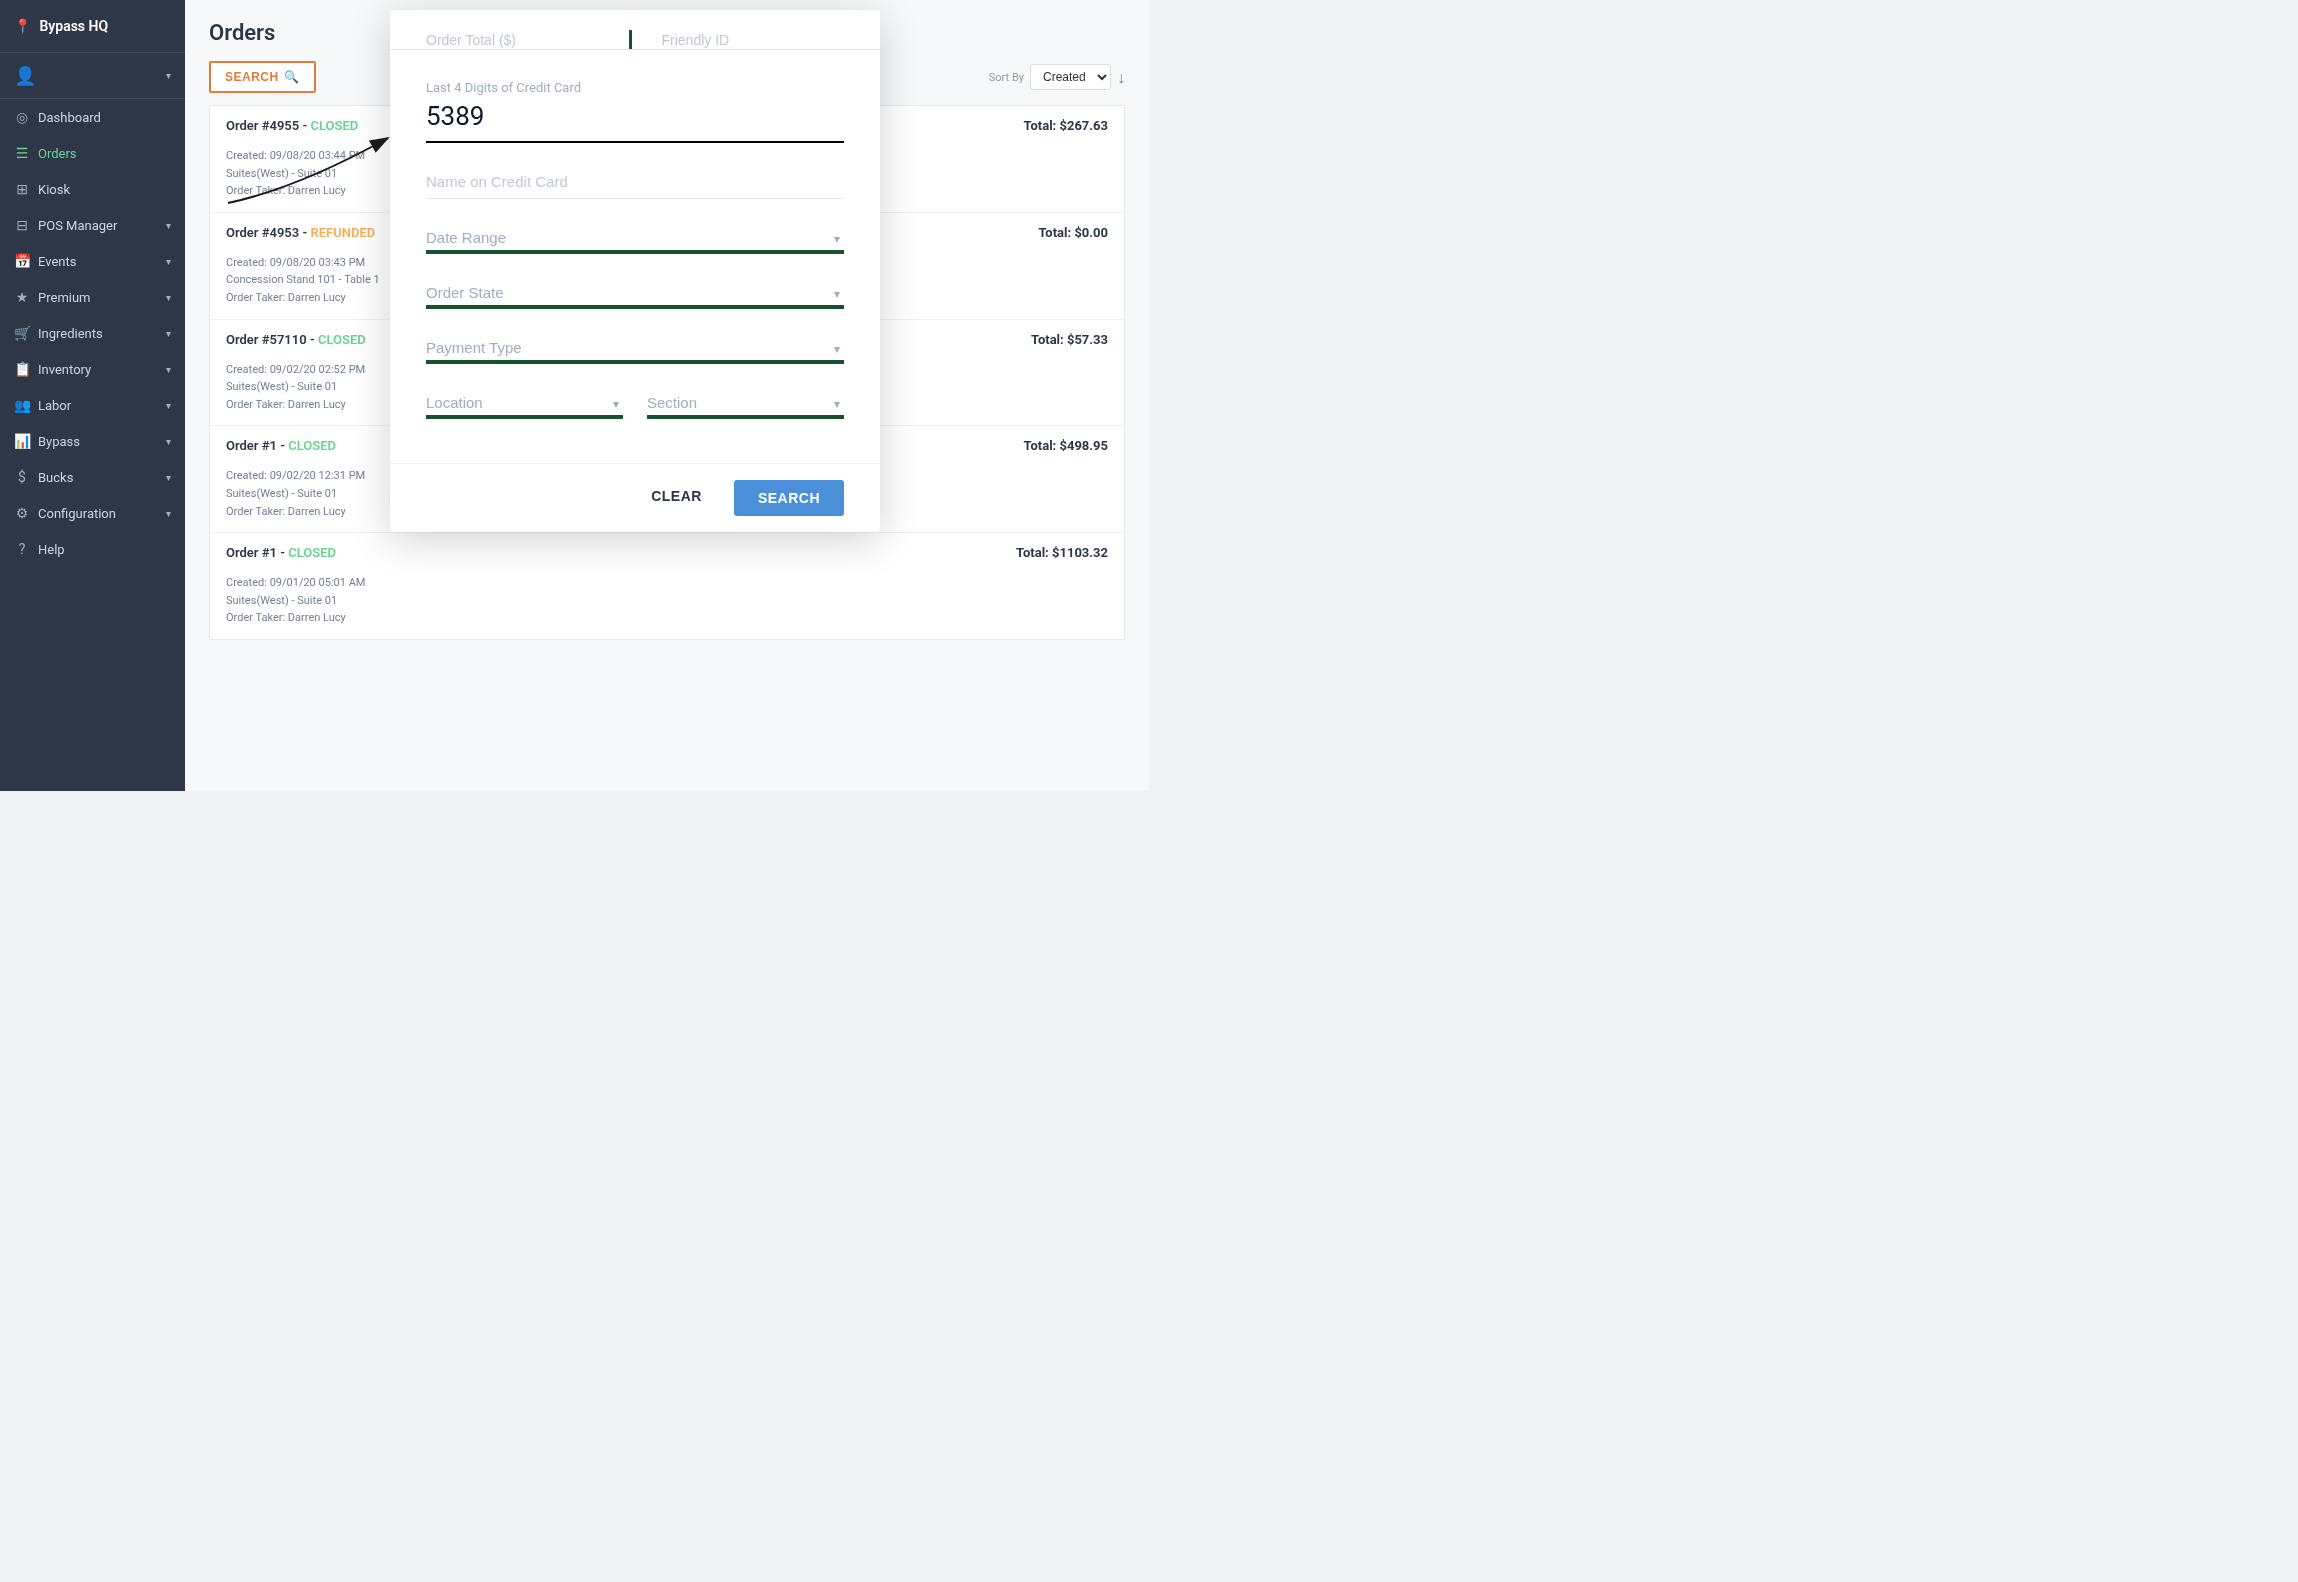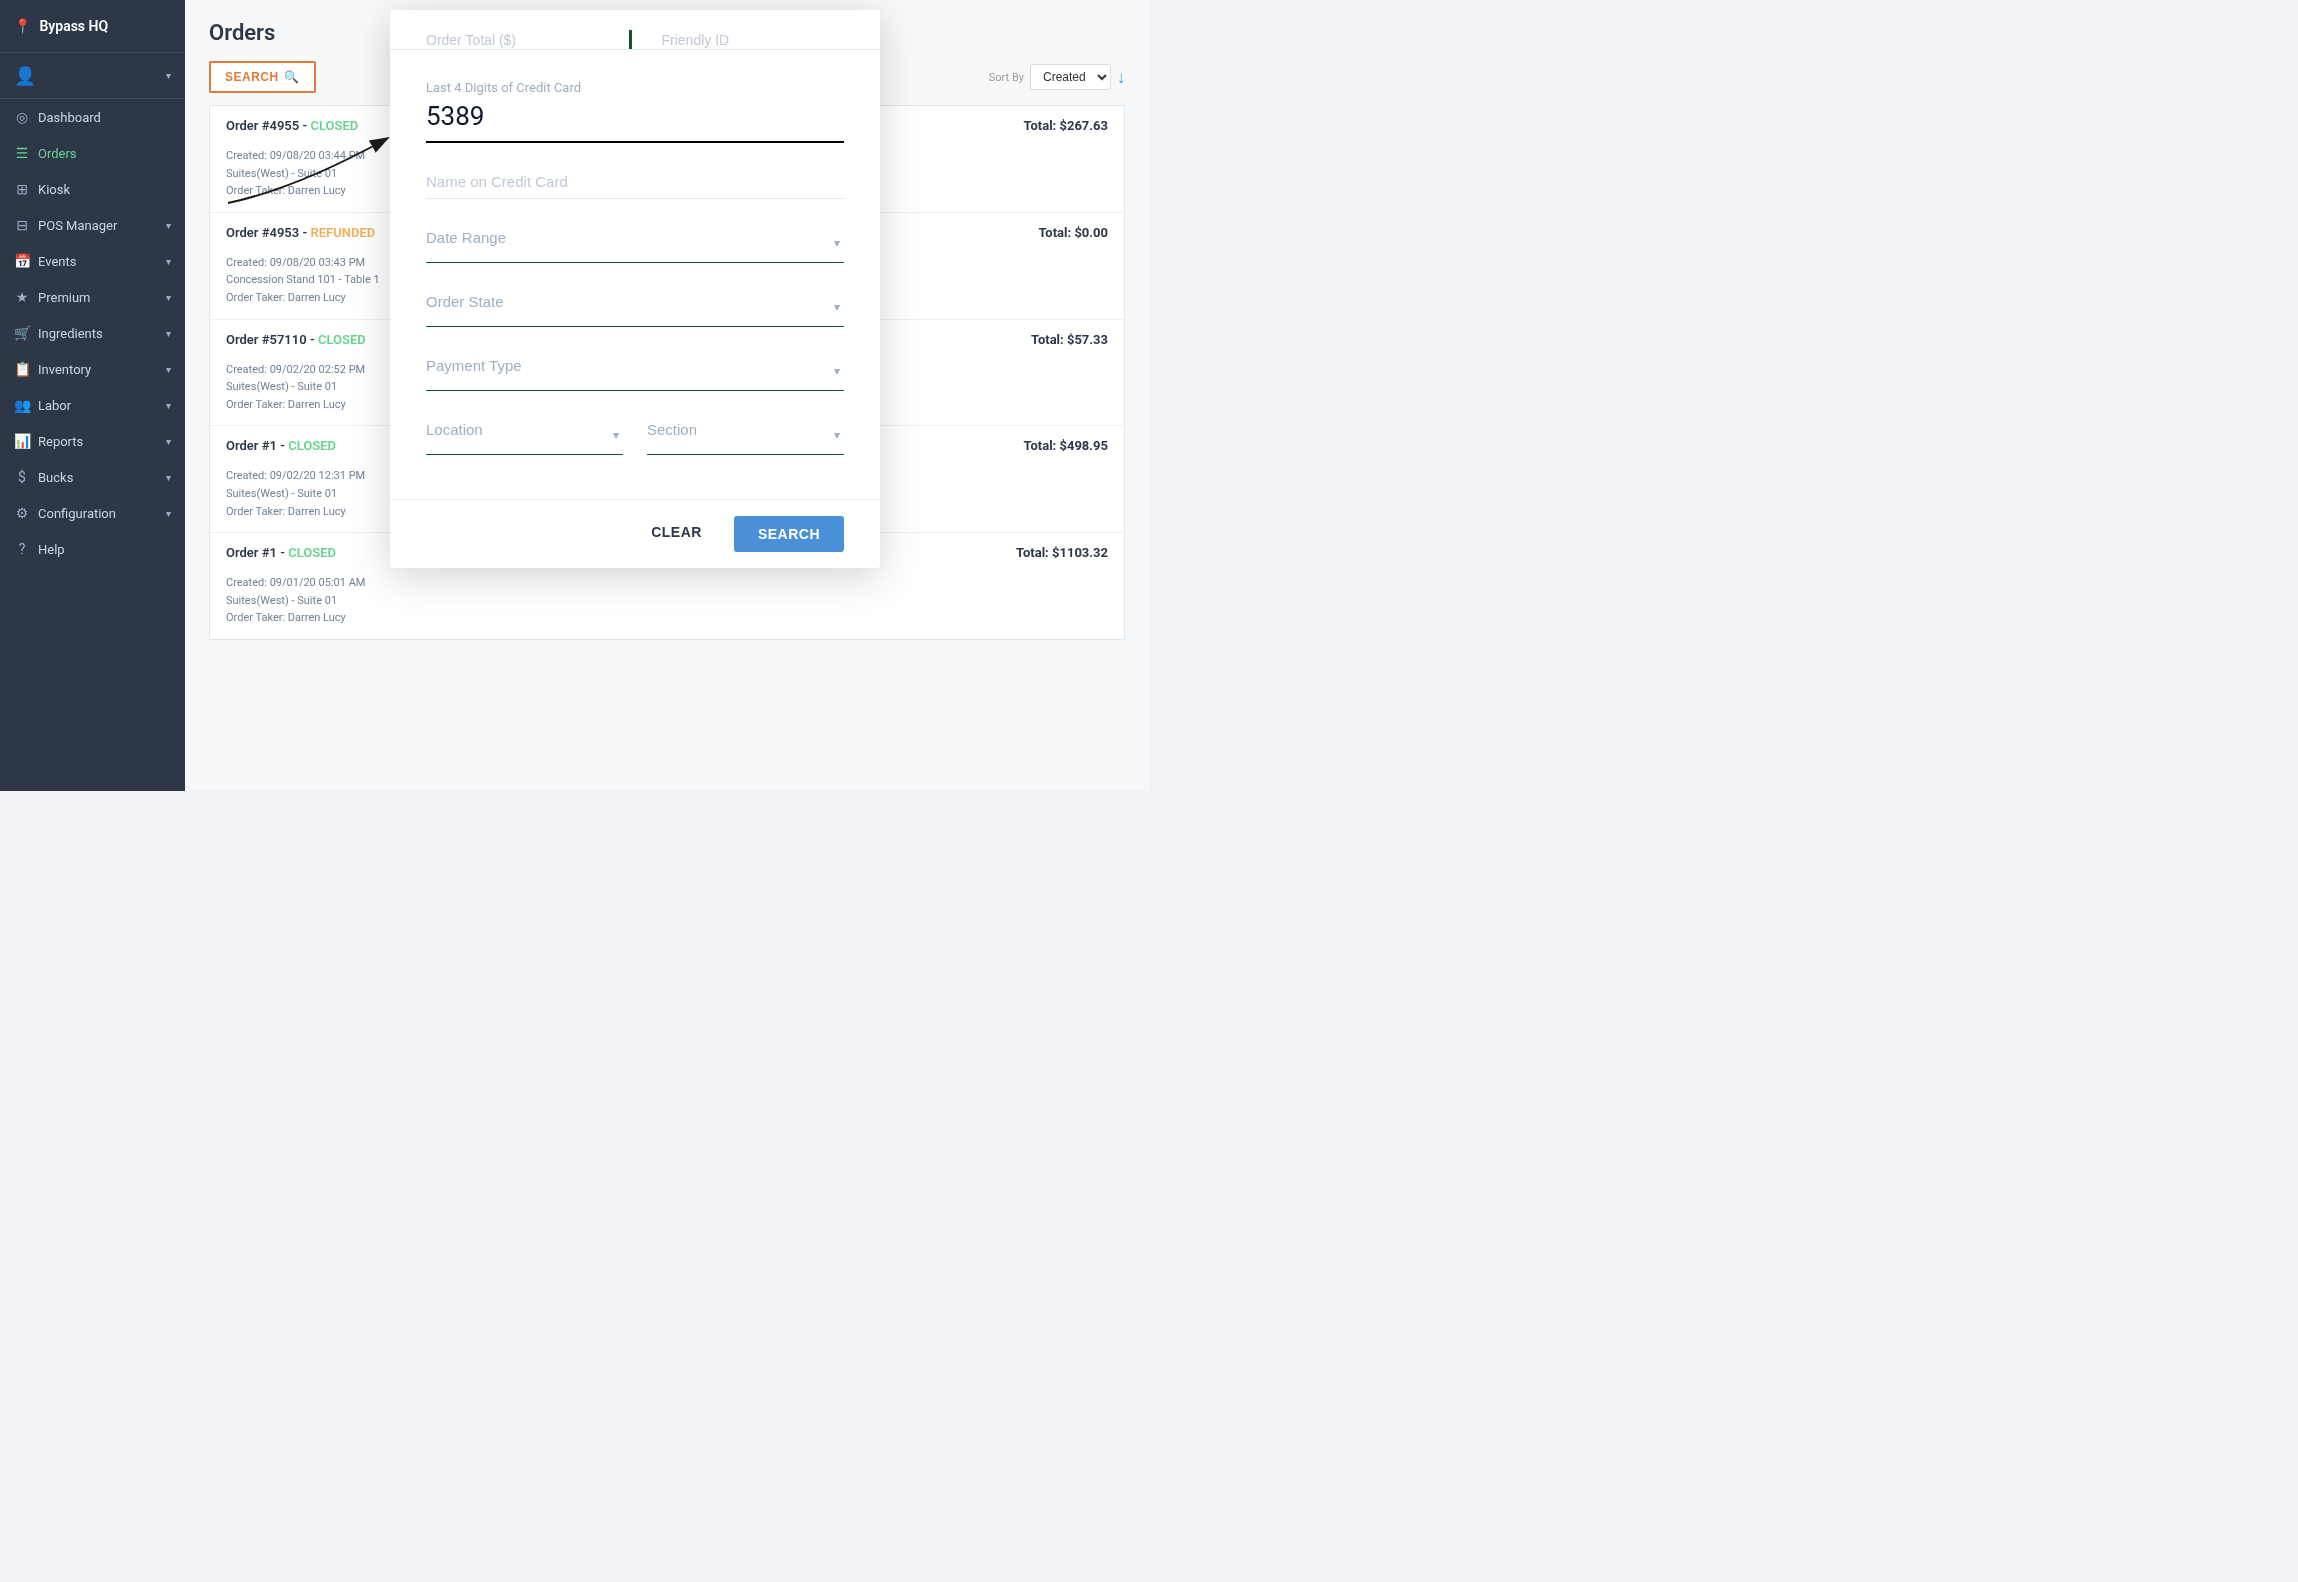--- a/index.html
+++ b/index.html
@@ -220,22 +220,22 @@
       display: flex;
       gap: 24px;
       margin-bottom: 24px;
     }
     .modal-row-two .modal-col {
       flex: 1;
     }
     .modal-field-select {
       width: 100%;
       border: none;
-      border-bottom: 1px solid #14532d;
-      padding: 6px 0 16px;
+      border-bottom: 4px solid #14532d;
+      padding: 6px 0 4px;
       font-size: 15px;
       color: #a0aec0;
       background: transparent;
       outline: none;
       cursor: pointer;
       appearance: none;
       -webkit-appearance: none;
       position: relative;
     }
     .select-wrapper {
@@ -392,21 +392,21 @@
       <div class="sidebar-item">
       <div class="item-left">
         <span class="icon">👥</span>
         <span>Labor</span>
       </div>
       <span class="chevron-right">▾</span>
     </div>
       <div class="sidebar-item">
       <div class="item-left">
         <span class="icon">📊</span>
-        <span>Reports</span>
+        <span>Bypass</span>
       </div>
       <span class="chevron-right">▾</span>
     </div>
       <div class="sidebar-item">
       <div class="item-left">
         <span class="icon">$</span>
         <span>Bucks</span>
       </div>
       <span class="chevron-right">▾</span>
     </div>

